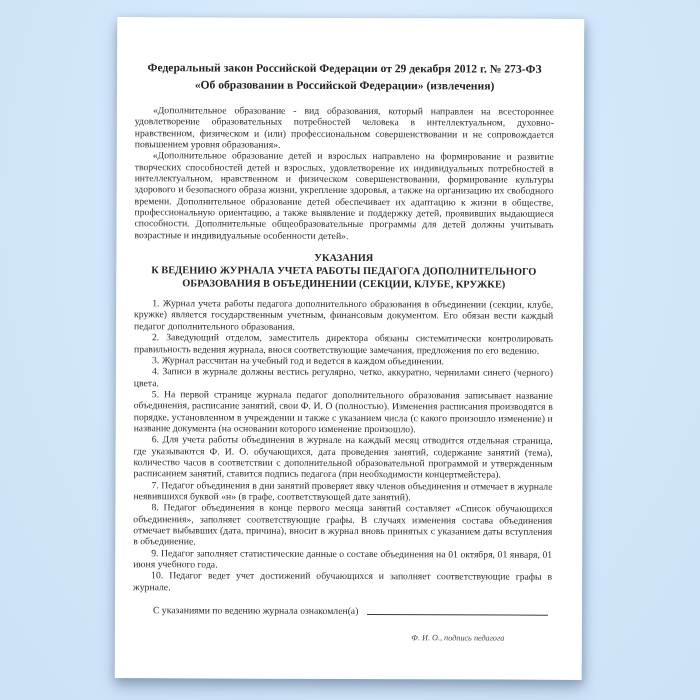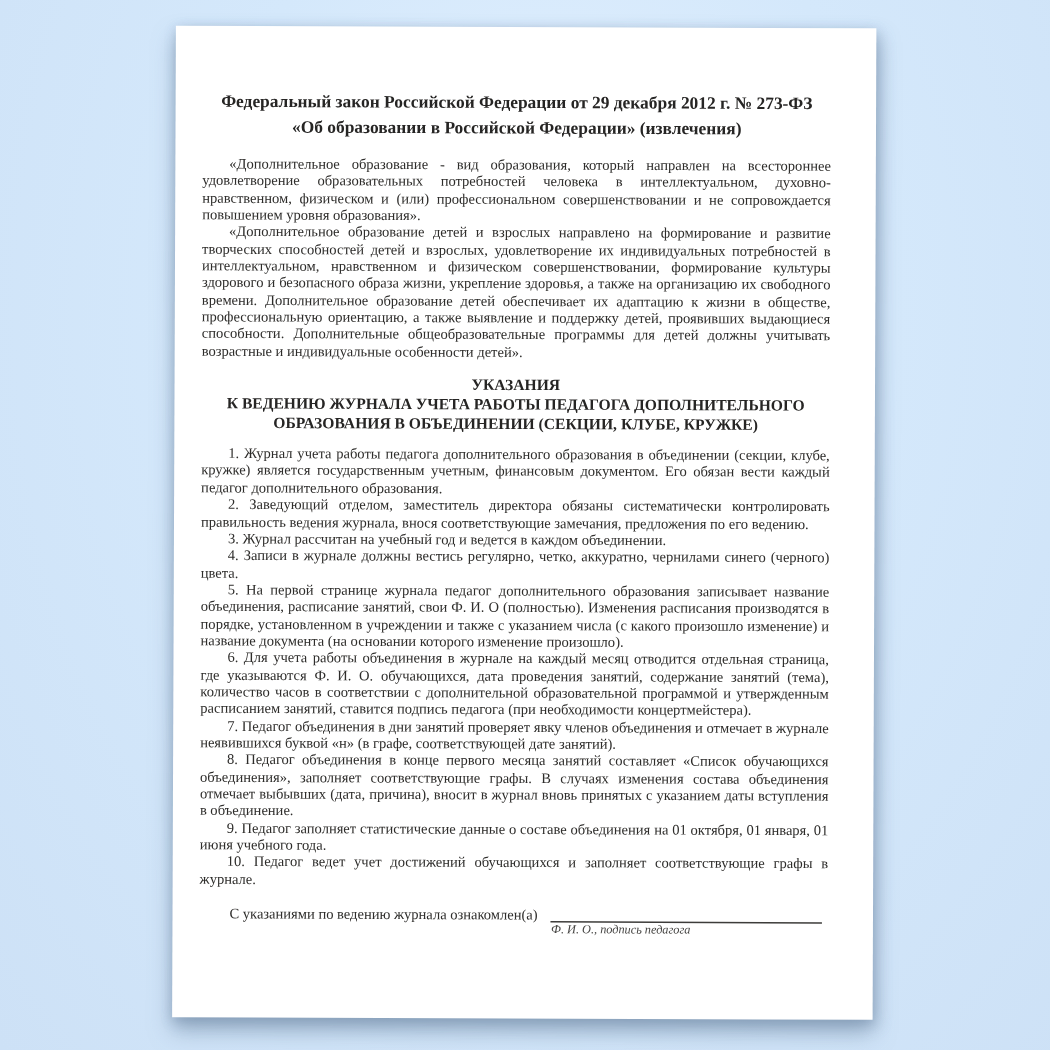--- a/index.html
+++ b/index.html
@@ -76,21 +76,22 @@
     width: 181px;
     flex: 0 0 auto;
   }
   .sig-line {
     display: block;
     height: 9px;
     border-bottom: 1.2px solid #3d3c3a;
   }
   .sig-caption {
     display: block;
-    margin-top: 0;
+    margin-top: 18px;
+    text-align: center;
     font-style: italic;
     font-size: 8.2px;
     line-height: 9.5px;
     color: #454442;
   }
 </style>
 </head>
 <body>
 
 <div class="paper">

